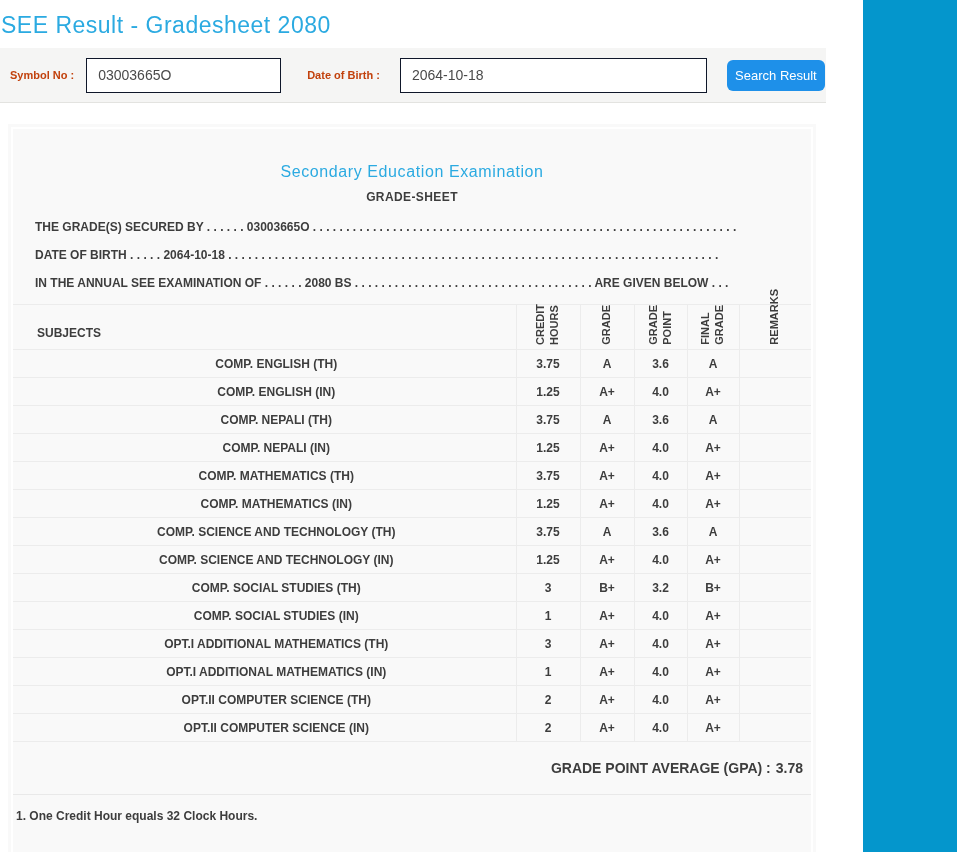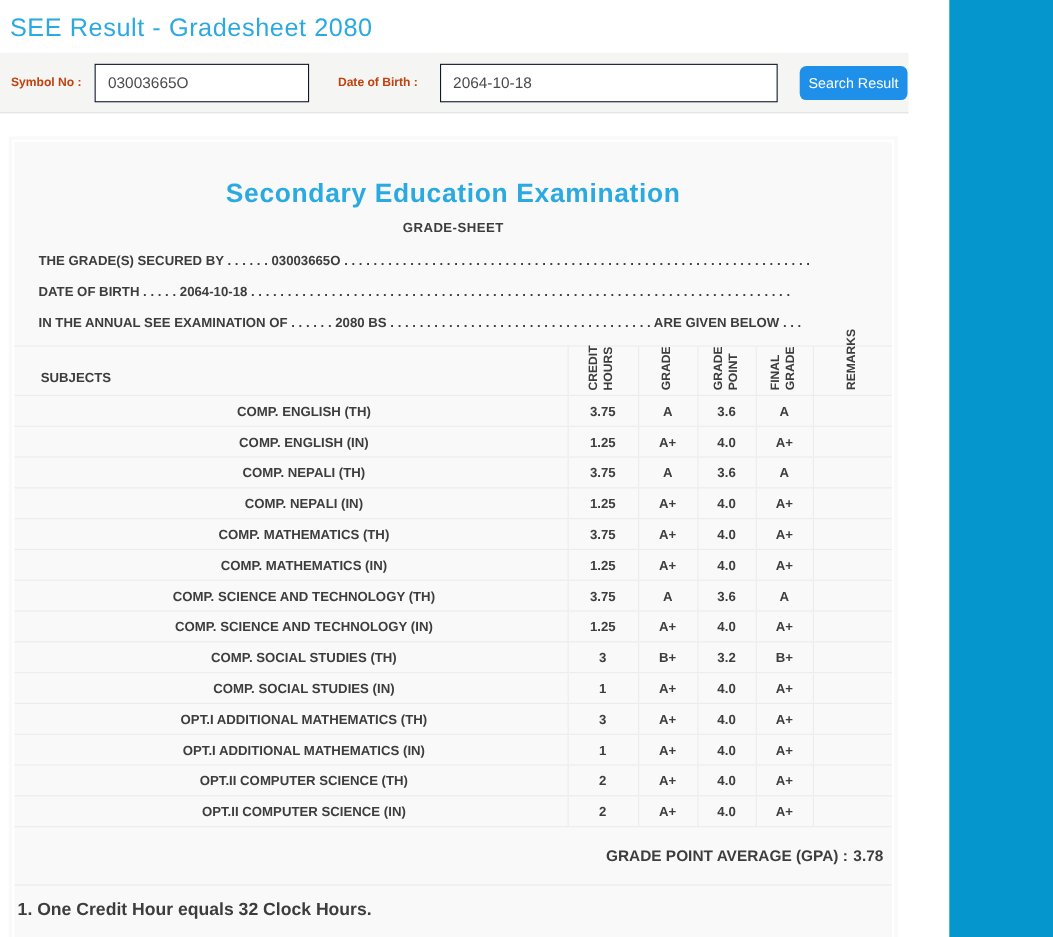--- a/index.html
+++ b/index.html
@@ -10,41 +10,41 @@
   }
   *{box-sizing:border-box;margin:0;padding:0;}
   html,body{background:#ffffff;}
   body{font-family:"Liberation Sans", sans-serif;}
   .page{position:relative;width:957px;height:852px;background:#fff;overflow:hidden;}
 
   
   .side-panel{position:absolute;top:0;right:0;width:94px;height:852px;background:var(--sidebar);}
 
   
-  .page-title{position:absolute;left:9px;top:12px;font-size:23px;font-weight:400;
+  .page-title{position:absolute;left:1px;top:12px;font-size:23px;font-weight:400;
               letter-spacing:.5px;color:var(--accent);white-space:nowrap;}
 
   
   .search-bar{position:absolute;left:0;top:48px;width:826px;height:55px;background:#f5f5f4;
               border-bottom:1px solid #e3e3e0;display:flex;align-items:center;}
   .form-label{font-size:11px;font-weight:bold;color:#c2410c;white-space:nowrap;}
   .lbl-symbol{margin-left:10px;}
   .lbl-dob{margin-left:26px;}
   .text-input{height:35px;border:1px solid #0f172a;background:#fff;font-family:"Liberation Sans",sans-serif;
               font-size:14px;color:#4a4a4a;padding:0 11px;outline:none;}
   .inp-symbol{margin-left:12px;width:195px;}
   .inp-dob{margin-left:20px;width:307px;}
   .search-btn{margin-left:20px;width:98px;height:31px;background:var(--button);color:#fff;border:none;
               border-radius:6px;font-family:"Liberation Sans",sans-serif;font-size:13px;cursor:pointer;}
 
   
   .card{position:absolute;left:8px;top:124px;width:808px;height:770px;background:#f9f9f9;padding:3px;}
   .card-inner{border:2px solid #ffffff;width:100%;height:100%;background:#f9f9f9;overflow:hidden;}
 
-  .sheet-heading{margin-top:34px;text-align:center;font-size:24px;font-weight:700;
+  .sheet-heading{margin-top:34px;text-align:center;font-size:16px;font-weight:400;
                  letter-spacing:.6px;color:var(--accent);}
   .sheet-subheading{margin-top:9px;text-align:center;font-size:12px;font-weight:bold;
                     letter-spacing:.4px;color:var(--text);}
 
   .dotlines{margin:16px 0 0 22px;}
   .dotline{width:772px;font-size:12px;font-weight:bold;color:var(--text);line-height:15px;
            margin-bottom:13px;white-space:nowrap;overflow:hidden;}
 
   
   table.grades{width:100%;margin-top:12px;border-collapse:collapse;table-layout:fixed;}
@@ -63,21 +63,21 @@
            white-space:pre-line;text-align:left;}
   tbody td{height:28px;border-bottom:1px solid #ececec;font-size:12px;font-weight:bold;
            color:var(--text);text-align:center;}
   tbody td + td{border-left:1px solid #ececec;}
   td.subject-cell{text-align:center;padding-left:24px;}
 
   
   .gpa-row{height:53px;border-bottom:1px solid #e9e9e9;display:flex;align-items:center;
            justify-content:flex-end;padding-right:8px;font-size:14px;font-weight:bold;color:var(--text);}
   .gpa-row .gpa-value{margin-left:5px;}
-  .footnote{margin:14px 0 3px 3px;font-size:16px;font-weight:bold;color:var(--text);}
+  .footnote{margin:14px 0 3px 3px;font-size:12px;font-weight:bold;color:var(--text);}
 </style>
 </head>
 <body>
 
 <div class="page">
 
   <div class="side-panel"></div>
 
   <h1 class="page-title">SEE Result - Gradesheet 2080</h1>
 

